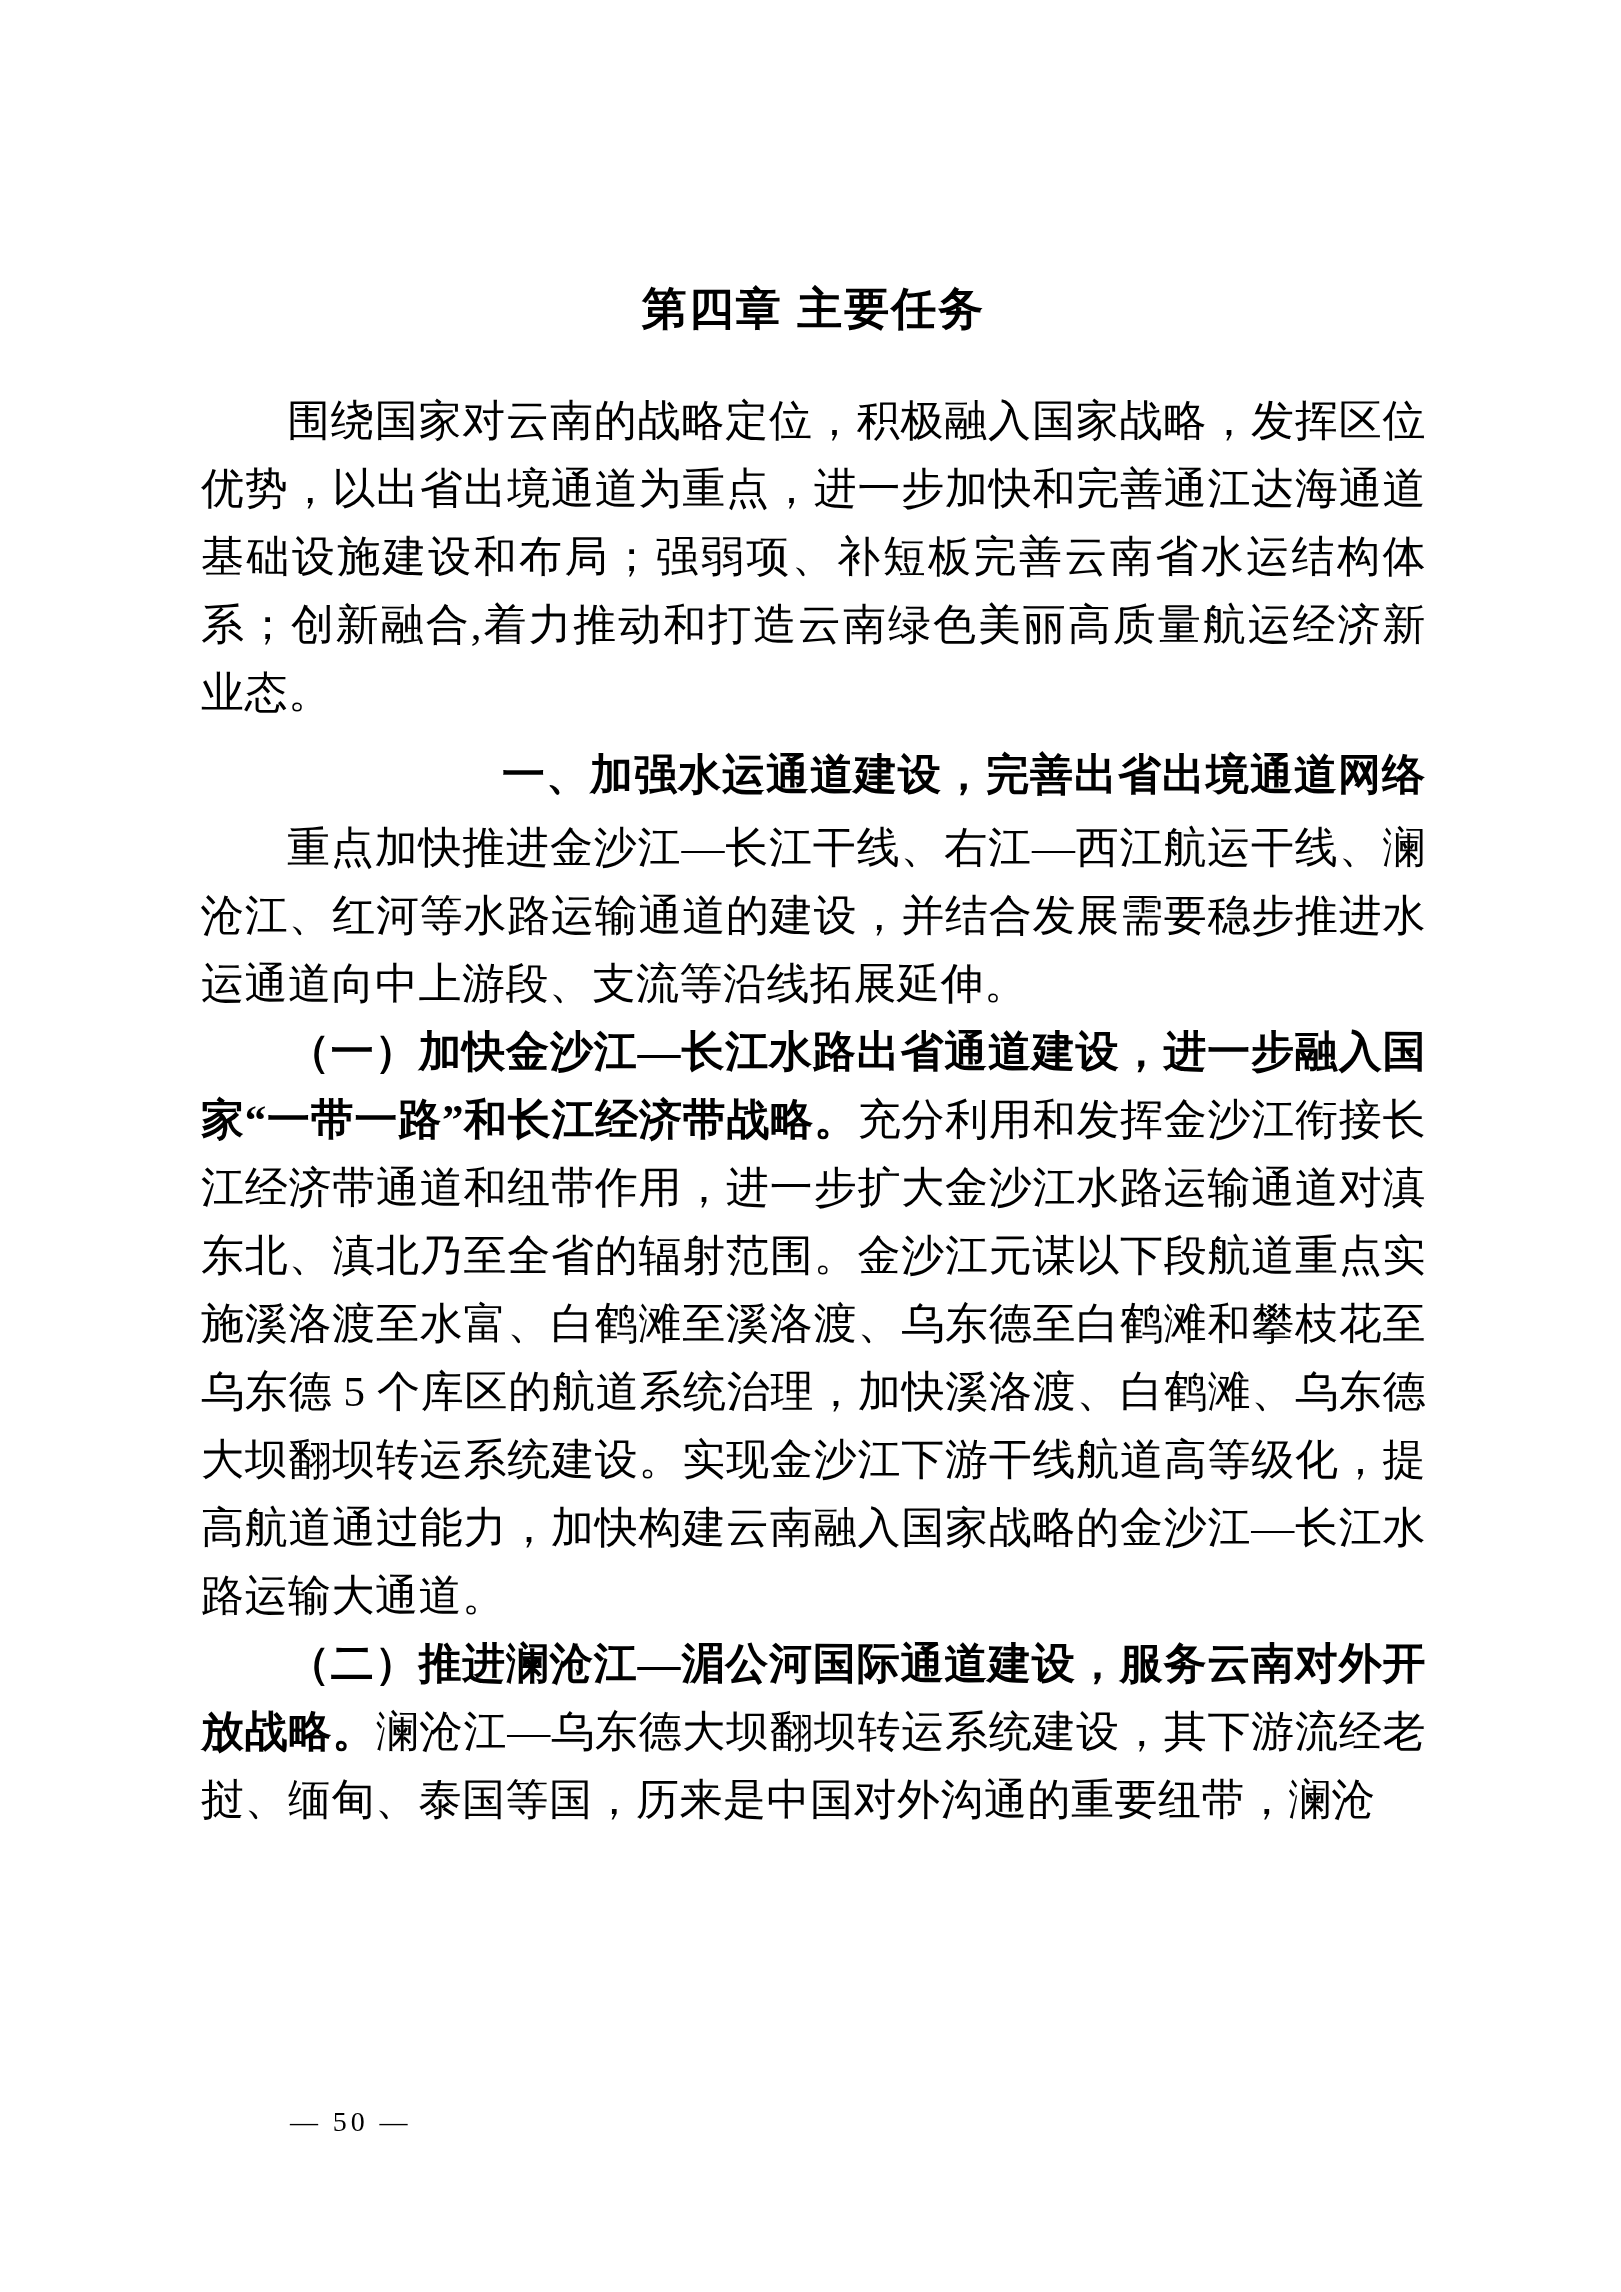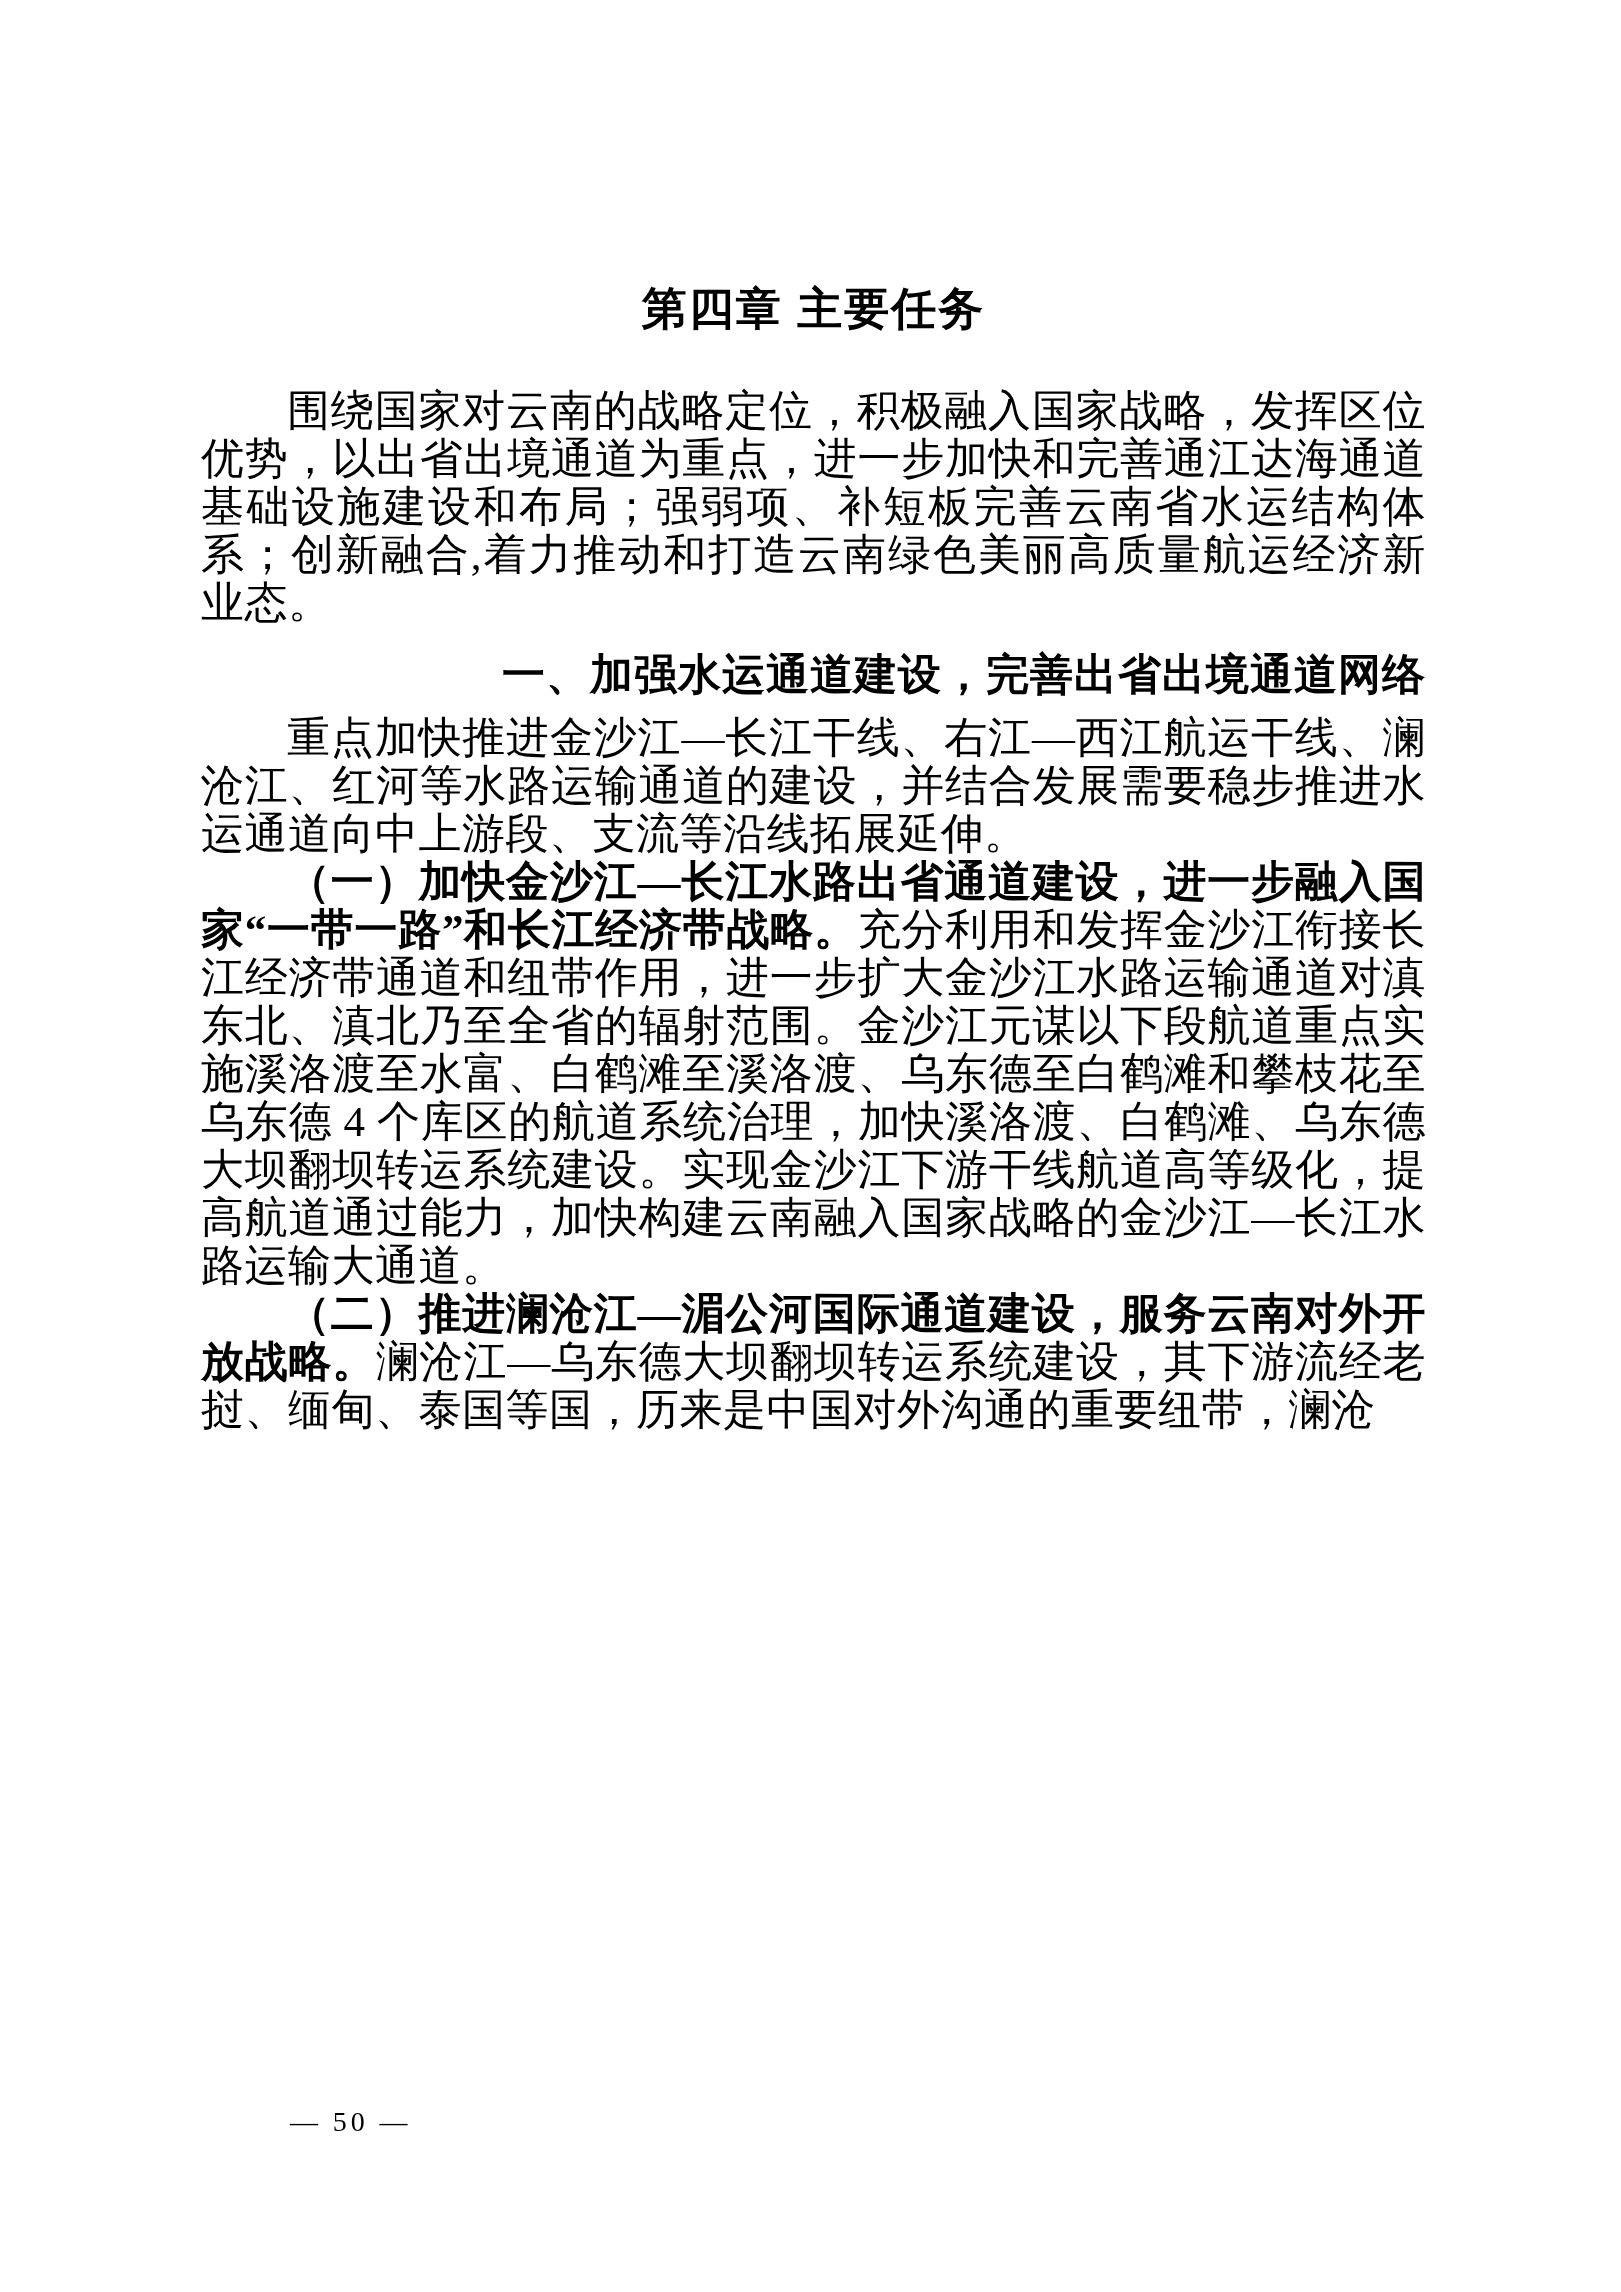--- a/index.html
+++ b/index.html
@@ -26,21 +26,21 @@
     font-weight: bold;
     font-size: 45px;
     line-height: 1.1;
     text-align: center;
     letter-spacing: 2px;
   }
   p.body-para {
     margin: 0;
     font-family: "Liberation Serif", "DejaVu Serif", serif;
     font-size: 43px;
-    line-height: 48px;
+    line-height: 68px;
     text-align: justify;
     text-indent: 86px;
     letter-spacing: 0.5px;
   }
   h2.section-heading {
     margin: 7.8px 0 0 0;
     font-family: "Liberation Sans", "DejaVu Sans", sans-serif;
     font-weight: bold;
     font-size: 43px;
     line-height: 80px;
@@ -67,20 +67,20 @@
 <div class="page-content">
 
   <h1 class="chapter-title">第四章 主要任务</h1>
 
   <p class="body-para">围绕国家对云南的战略定位，积极融入国家战略，发挥区位优势，以出省出境通道为重点，进一步加快和完善通江达海通道基础设施建设和布局；强弱项、补短板完善云南省水运结构体系；创新融合,着力推动和打造云南绿色美丽高质量航运经济新业态。</p>
 
   <h2 class="section-heading">一、加强水运通道建设，完善出省出境通道网络</h2>
 
   <p class="body-para">重点加快推进金沙江—长江干线、右江—西江航运干线、澜沧江、红河等水路运输通道的建设，并结合发展需要稳步推进水运通道向中上游段、支流等沿线拓展延伸。</p>
 
-  <p class="body-para"><span class="lead-sentence">（一）加快金沙江—长江水路出省通道建设，进一步融入国家“一带一路”和长江经济带战略。</span><span>充分利用和发挥金沙江衔接长江经济带通道和纽带作用，进一步扩大金沙江水路运输通道对滇东北、滇北乃至全省的辐射范围。金沙江元谋以下段航道重点实施溪洛渡至水富、白鹤滩至溪洛渡、乌东德至白鹤滩和攀枝花至乌东德 4 个库区的航道系统治理，加快溪洛渡、白鹤滩、乌东德大坝翻坝转运系统建设。实现金沙江下游干线航道高等级化，提高航道通过能力，加快构建云南融入国家战略的金沙江—长江水路运输大通道。</span></p>
+  <p class="body-para"><span class="lead-sentence">（一）加快金沙江—长江水路出省通道建设，进一步融入国家“一带一路”和长江经济带战略。</span><span>充分利用和发挥金沙江衔接长江经济带通道和纽带作用，进一步扩大金沙江水路运输通道对滇东北、滇北乃至全省的辐射范围。金沙江元谋以下段航道重点实施溪洛渡至水富、白鹤滩至溪洛渡、乌东德至白鹤滩和攀枝花至乌东德 5 个库区的航道系统治理，加快溪洛渡、白鹤滩、乌东德大坝翻坝转运系统建设。实现金沙江下游干线航道高等级化，提高航道通过能力，加快构建云南融入国家战略的金沙江—长江水路运输大通道。</span></p>
 
   <p class="body-para"><span class="lead-sentence">（二）推进澜沧江—湄公河国际通道建设，服务云南对外开放战略。</span><span>澜沧江—乌东德大坝翻坝转运系统建设，其下游流经老挝、缅甸、泰国等国，历来是中国对外沟通的重要纽带，澜沧</span></p>
 
 </div>
 
 <div class="page-footer">— 50 —</div>
 
 
 </body></html>

